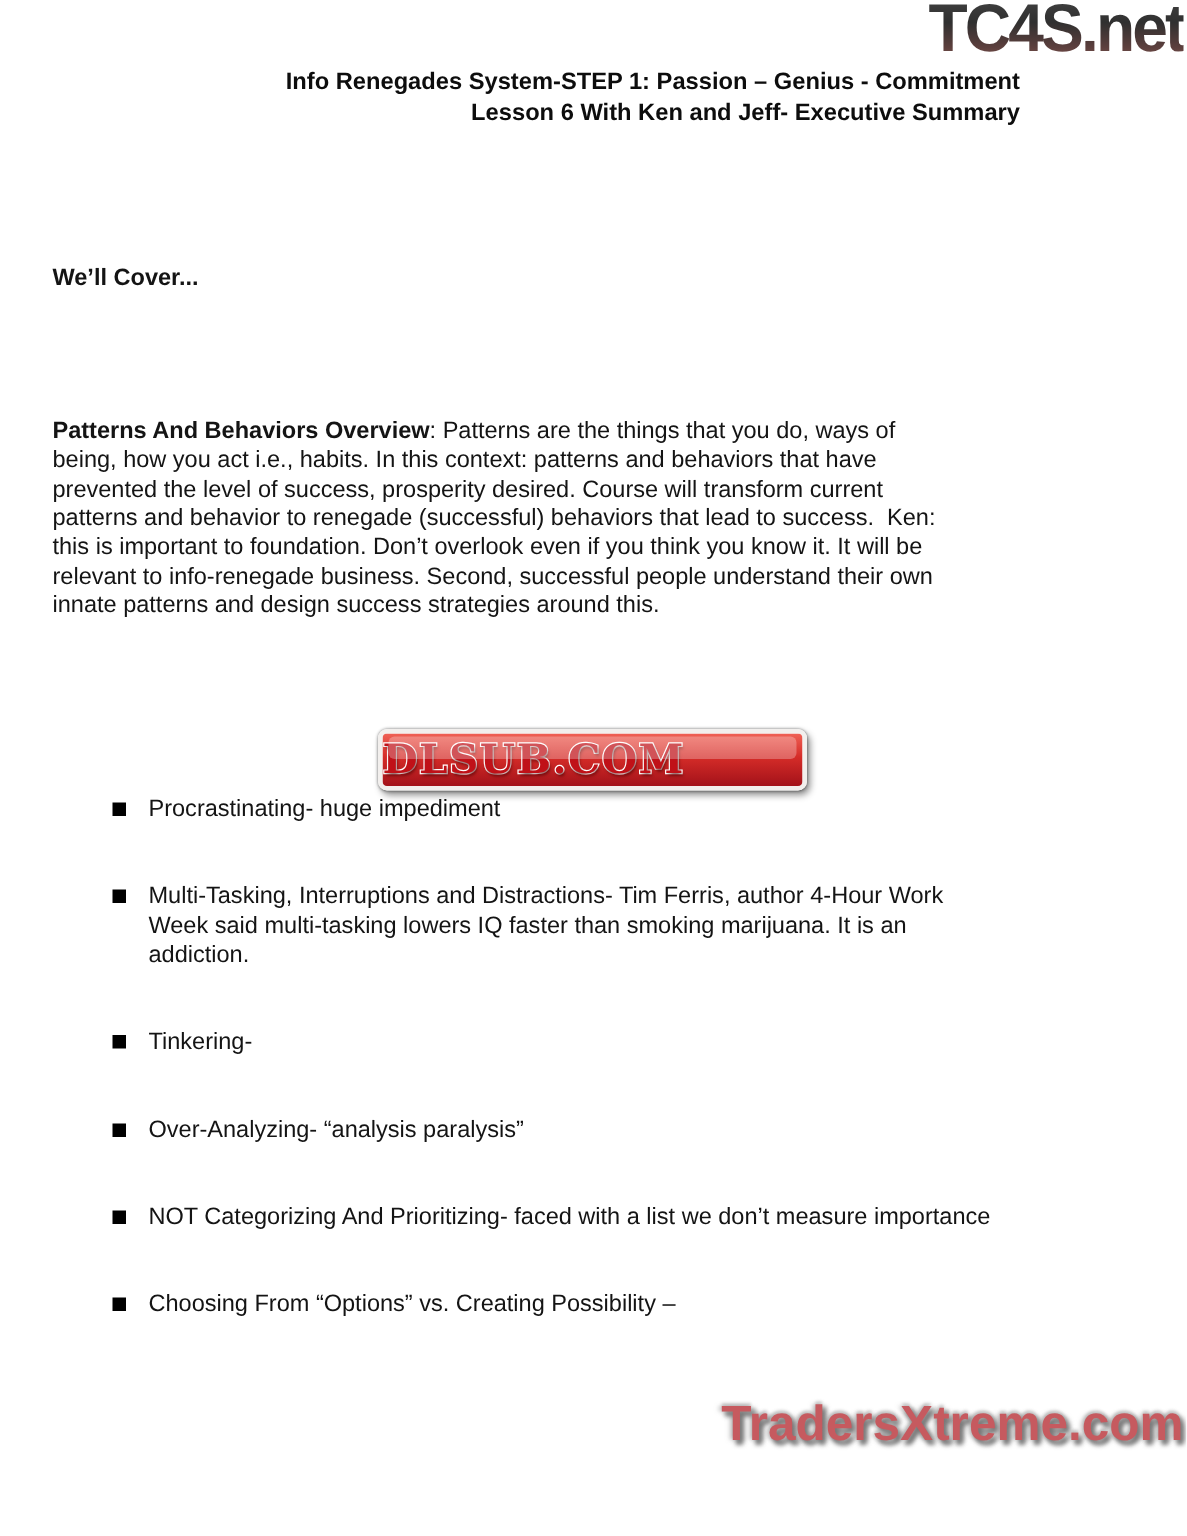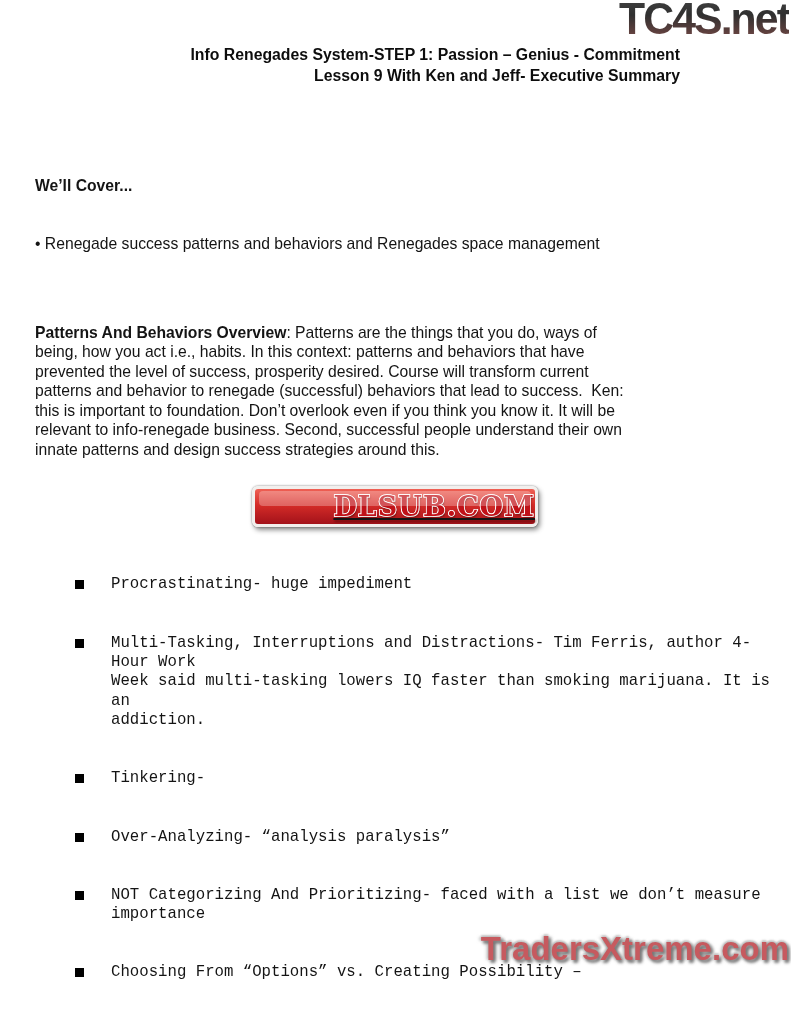--- a/index.html
+++ b/index.html
@@ -32,37 +32,37 @@
     white-space:pre;
   }
   
   .content{
     position:absolute;top:118px;left:35px;width:750px;
     font-size:15.7px;line-height:19.4px;
     white-space:pre-wrap;
   }
   .blk{margin:0;}
   .b{font-weight:bold;}
-  .mt-line{margin-top:11px;}
+  .mt-line{margin-top:24px;}
   .mt-sm{margin-top:15px;}
   
   ul.sqlist{list-style:none;margin:0;padding:0 0 0 40px;}
-  ul.sqlist li{position:relative;padding-left:36px;font-family:Liberation Mono, monospace;}
+  ul.sqlist li{position:relative;padding-left:24px;}
   .sq{
     position:absolute;left:0;top:5px;width:9px;height:9px;
     background:#000;display:inline-block;
   }
   
   .dlsub{
     position:absolute;left:252px;top:486px;width:286px;height:41px;
     background:linear-gradient(180deg,#ef6155 0%,#d52c28 45%,#a3121a 100%);
     border:3px solid #f2efed;border-radius:6px;
     box-sizing:border-box;
     box-shadow:2px 3px 5px rgba(0,0,0,.45),0 0 2px rgba(40,40,40,.6);
-    display:flex;align-items:center;justify-content:flex-end;text-decoration:underline;
+    display:flex;align-items:center;justify-content:flex-start;
   }
   .dlsub::after{
     content:"";position:absolute;left:4px;right:4px;top:2px;height:42%;
     background:rgba(255,255,255,.28);border-radius:4px;
     pointer-events:none;
   }
   .dlsub .txt{
     font-family:"DejaVu Serif",serif;font-weight:bold;
     font-size:27px;letter-spacing:1px;line-height:1;
     color:#c01118;
@@ -86,26 +86,25 @@
     white-space:nowrap;
   }
 </style>
 </head>
 <body>
 
 <div class="page">
 
   <div class="tc4s">TC4S.net</div>
 
-  <div class="title"><span>Info Renegades System-STEP 1: Passion – Genius - Commitment</span><br><span>Lesson 9 With Ken and Jeff- Executive Summary</span></div>
+  <div class="title"><span>Info Renegades System-STEP 1: Passion – Genius - Commitment</span><br><span>Lesson 6 With Ken and Jeff- Executive Summary</span></div>
 
   <div class="content">
 
     <p class="blk b">We’ll Cover...</p>
-    <p class="blk">• Renegade success patterns and behaviors and Renegades space management</p>
 
     <p class="blk mt-line"><span class="b">Patterns And Behaviors Overview</span><span>: Patterns are the things that you do, ways of
 being, how you act i.e., habits. In this context: patterns and behaviors that have
 prevented the level of success, prosperity desired. Course will transform current
 patterns and behavior to renegade (successful) behaviors that lead to success.  Ken:
 this is important to foundation. Don’t overlook even if you think you know it. It will be
 relevant to info-renegade business. Second, successful people understand their own
 innate patterns and design success strategies around this.</span></p>
 
 

